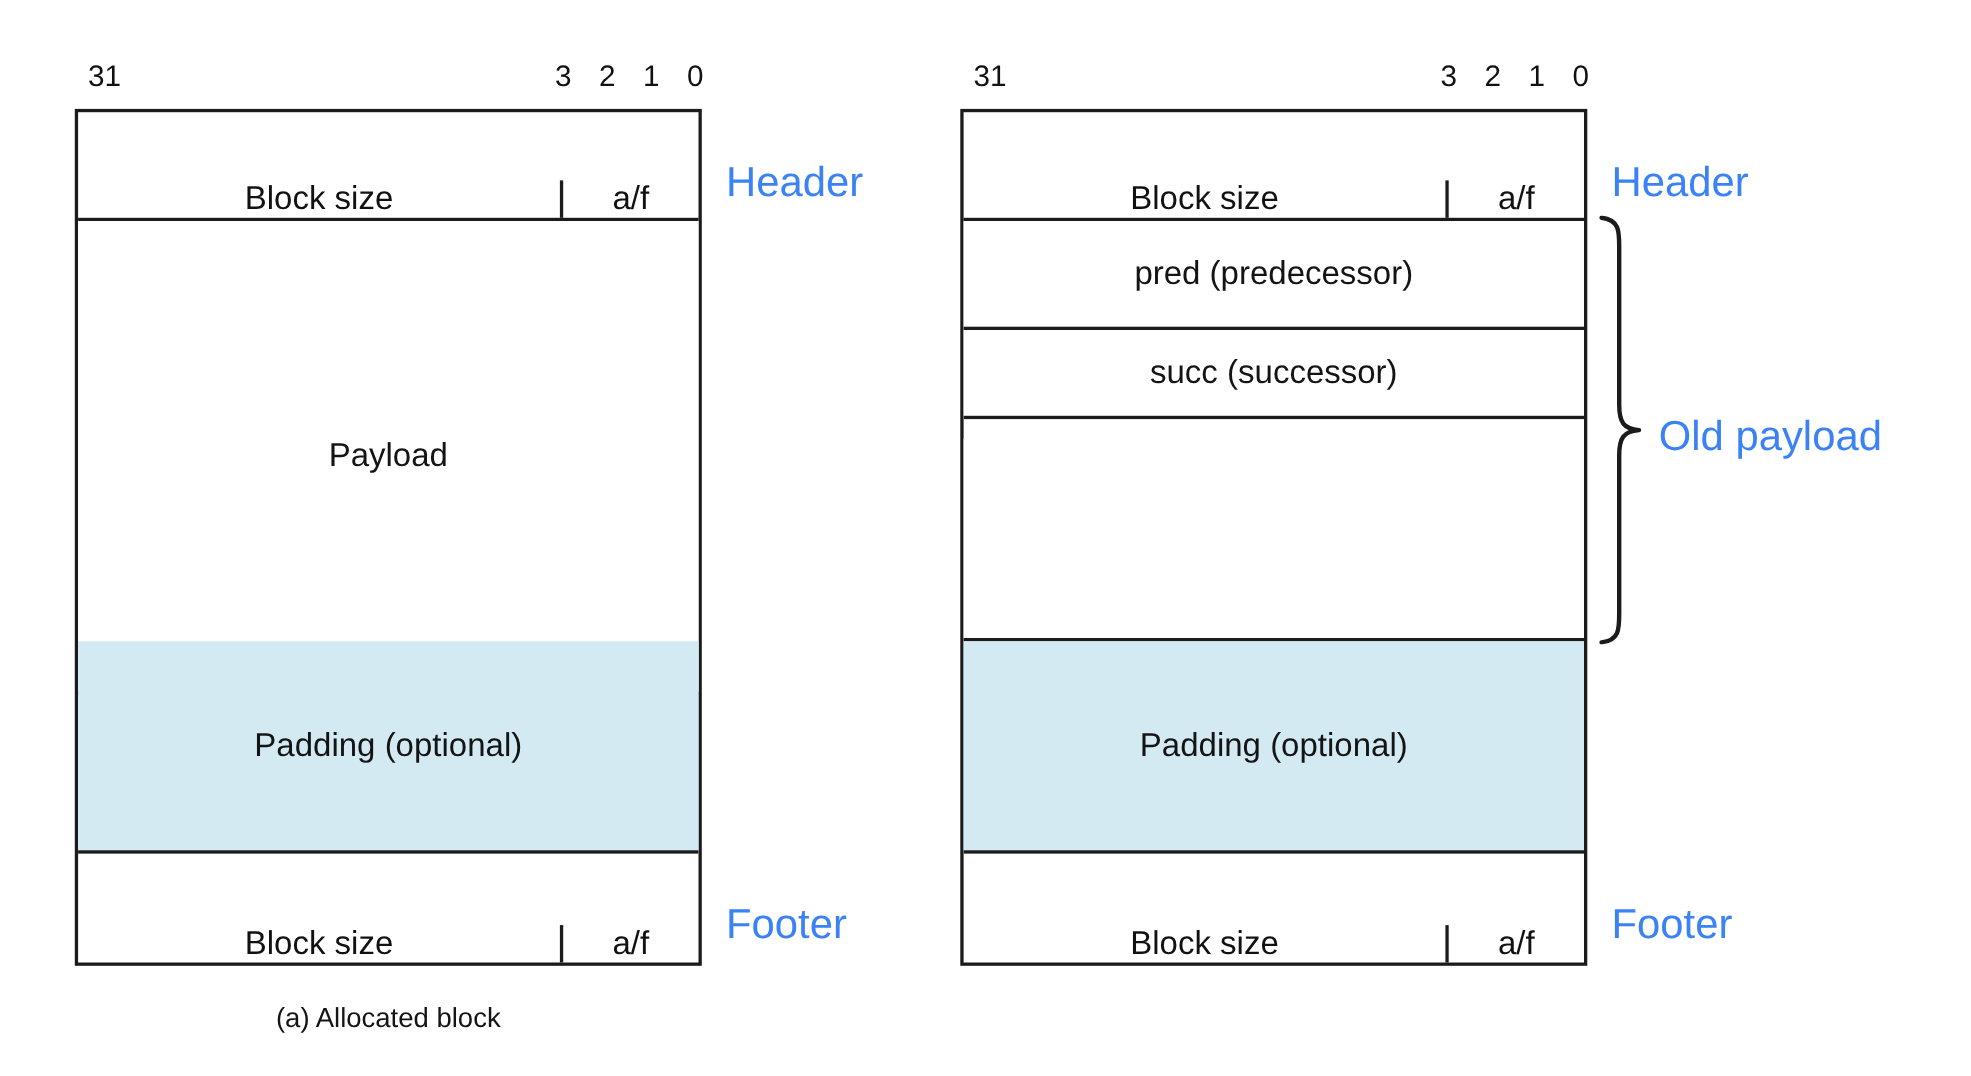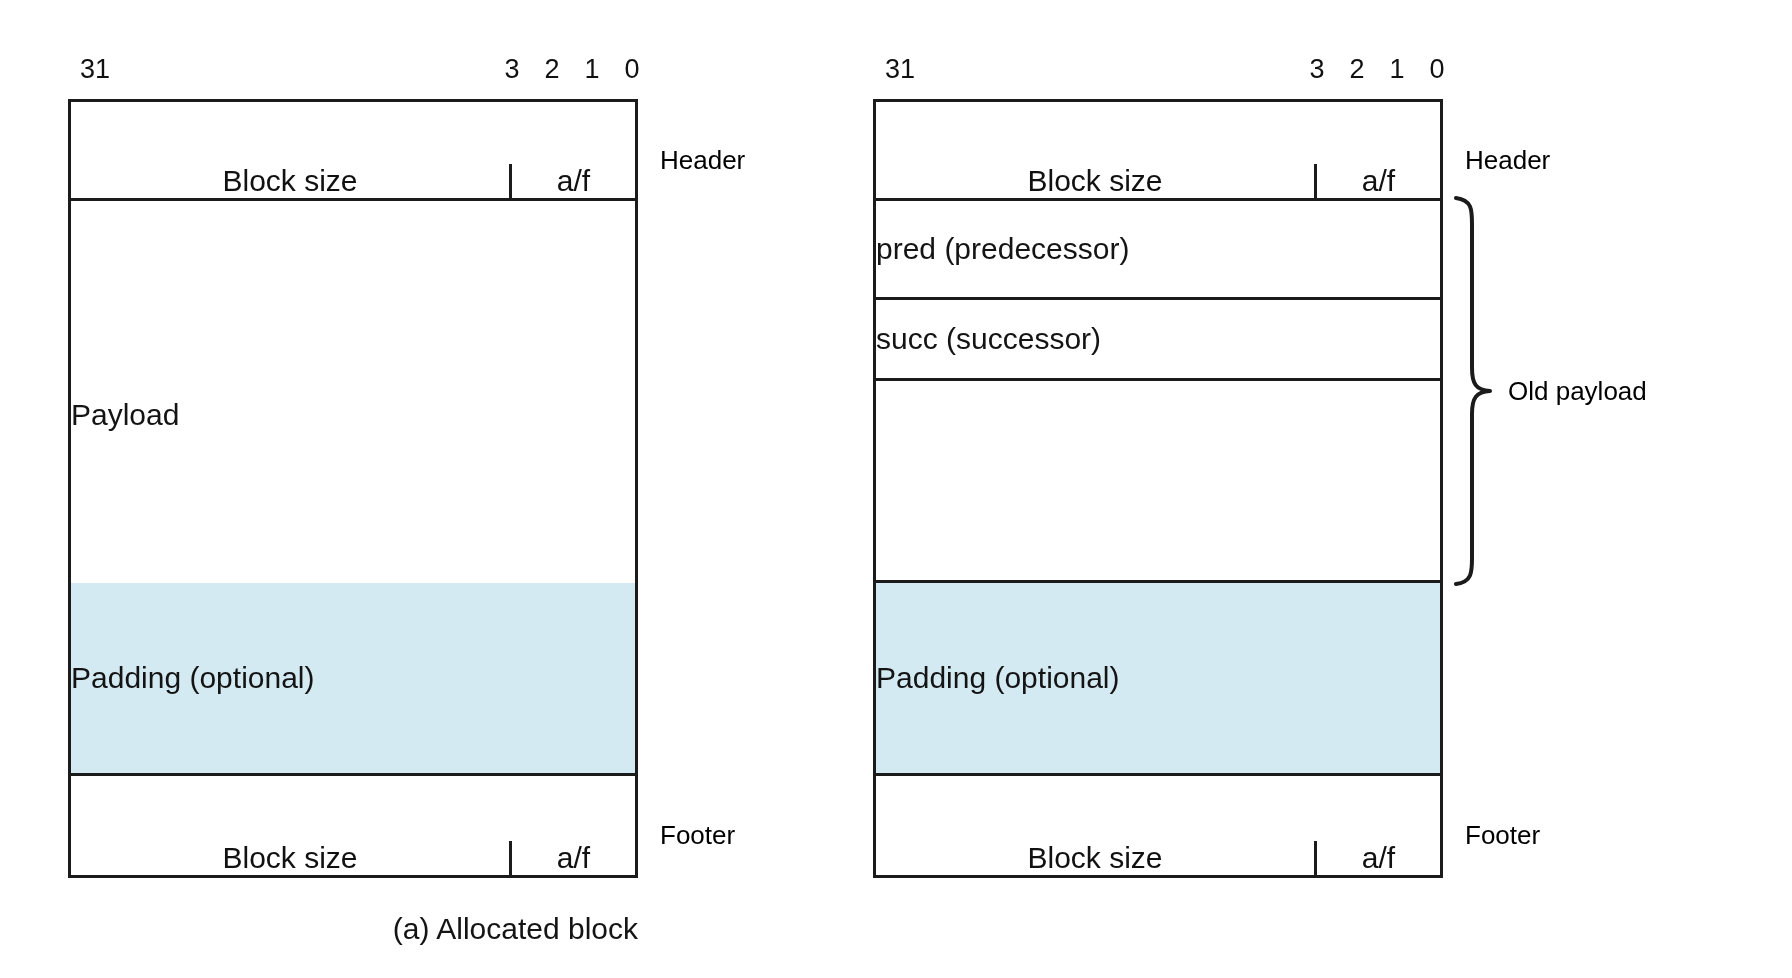--- a/index.html
+++ b/index.html
@@ -44,21 +44,21 @@
     background: #ffffff;
   }
 
   .row {
     position: absolute;
     left: 0;
     right: 0;
     box-sizing: border-box;
     display: flex;
     align-items: center;
-    justify-content: flex-start;
+    justify-content: center;
     font-size: 30px;
     color: #141414;
     white-space: nowrap;
   }
   .row.rule-bottom { border-bottom: 3px solid #1b1b1b; }
   .row.pad {
     background: #d4eaf2;
     border-bottom: 3px solid #1b1b1b;
   }
   .row.plain { background: #ffffff; }
@@ -89,39 +89,39 @@
     display: flex;
     align-items: center;
     justify-content: center;
     font-size: 30px;
     white-space: nowrap;
   }
 
   
   .sidelabel {
     position: absolute;
-    font-size: 26px;
-    color: #000000;
+    font-size: 38px;
+    color: #3b82f6;
     white-space: nowrap;
     line-height: 1;
   }
 
   
   .brace {
     position: absolute;
   }
   .brace svg { display: block; }
 
   
   .caption {
     position: absolute;
-    font-size: 30px;
+    font-size: 25px;
     color: #141414;
     white-space: nowrap;
-    text-align: right;
+    text-align: center;
   }
 </style>
 </head>
 <body>
 
 <div class="stage">
 
   <div class="bitruler" style="left:68px; top:52px; width:570px;">
     <span class="bit" style="left:-5px; width:40px;">31</span>
     <span class="bit" style="left:420px; width:24px;">3</span>

